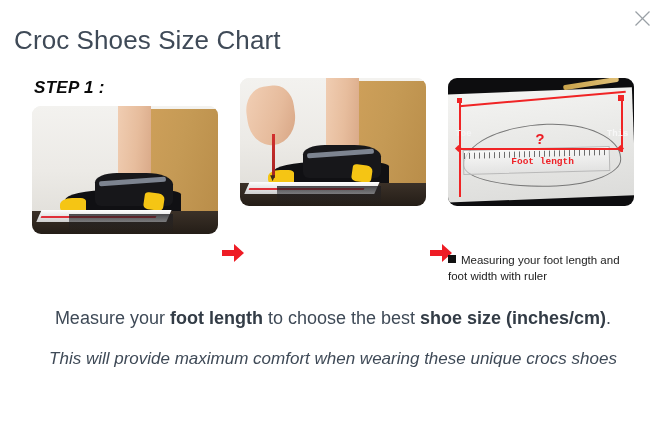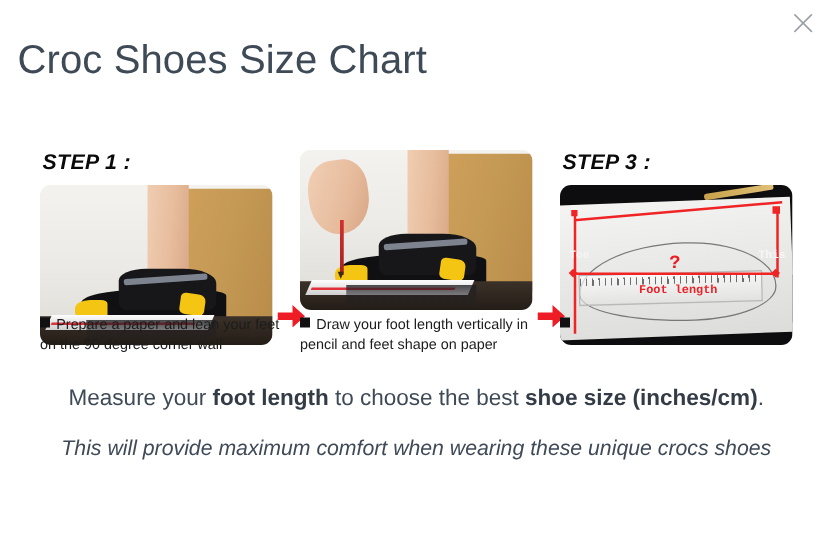--- a/index.html
+++ b/index.html
@@ -8,38 +8,38 @@
     background:#ffffff;
     font-family:"Liberation Sans", sans-serif;
     overflow:hidden;
     position:relative;
   }
   .modal{position:absolute;inset:0;background:#fff;}
 
   
   .title{
     position:absolute;left:14px;top:8px;
-    font-size:32px;font-weight:400;
+    font-size:26px;font-weight:400;
     color:#3f4a57;letter-spacing:.1px;
     white-space:nowrap;
   }
   .close-btn{
     position:absolute;right:10px;top:4px;
     width:28px;height:28px;
     display:flex;align-items:center;justify-content:center;
     cursor:pointer;background:none;border:none;padding:0;
   }
   .close-btn svg{display:block;}
 
   
   .steps{
     position:absolute;left:0;top:78px;width:666px;height:210px;
   }
   .step{
-    position:absolute;top:0;width:190px;margin-top:42px;
+    position:absolute;top:0;width:190px;
   }
   .step-1{left:32px;}
   .step-2{left:240px;}
   .step-3{left:448px;}
 
   .step-label{
     font-family:"Liberation Sans", sans-serif;
     font-size:17px;font-weight:bold;font-style:italic;
     color:#0a0a0a;letter-spacing:.3px;
     margin:0 0 8px 2px;
@@ -221,21 +221,20 @@
           <div class="pencil-tip"></div>
           <div class="floor"></div>
           <div class="paper"></div>
           <div class="paper-red"></div>
           <div class="reflection"></div>
         </div>
       </div>
     </div>
 
     <div class="step step-3">
-      <div class="step-label">STEP 3 :</div>
       <div class="photo">
         <div class="p3-dark"></div>
         <div class="p3-shadow"></div>
         <div class="p3-sheet"></div>
         <div class="p3-pencil"></div>
         <div class="p3-outline"></div>
         <div class="p3-ruler">
             <div class="p3-ticks"></div>
           </div>
 
@@ -259,28 +258,22 @@
         <path d="M0 6 H12 V0 L22 9 L12 18 V12 H0 Z" fill="#ee1c25"></path>
       </svg>
     </div>
     <div class="arrow arrow-2">
       <svg width="22" height="18" viewBox="0 0 22 18">
         <path d="M0 6 H12 V0 L22 9 L12 18 V12 H0 Z" fill="#ee1c25"></path>
       </svg>
     </div>
   </div>
 
-  <div class="caption cap-1">
-    <span class="bullet"></span><span>Prepare a paper and lean your feet on the 90 degree corner wall</span>
-  </div>
-  <div class="caption cap-2">
-    <span class="bullet"></span><span>Draw your foot length vertically in pencil and feet shape on paper</span>
-  </div>
   <div class="caption cap-3">
-    <span class="bullet"></span>
+    <span class="bullet"></span><span>Measuring your foot length and foot width with ruler</span>
   </div>
 
   <div class="lead">
     <span>Measure your </span><b>foot length</b><span> to choose the best </span><b>shoe size (inches/cm)</b><span>.</span>
   </div>
 
   <div class="sub">This will provide maximum comfort when wearing these unique crocs shoes</div>
 
 </div>
 

